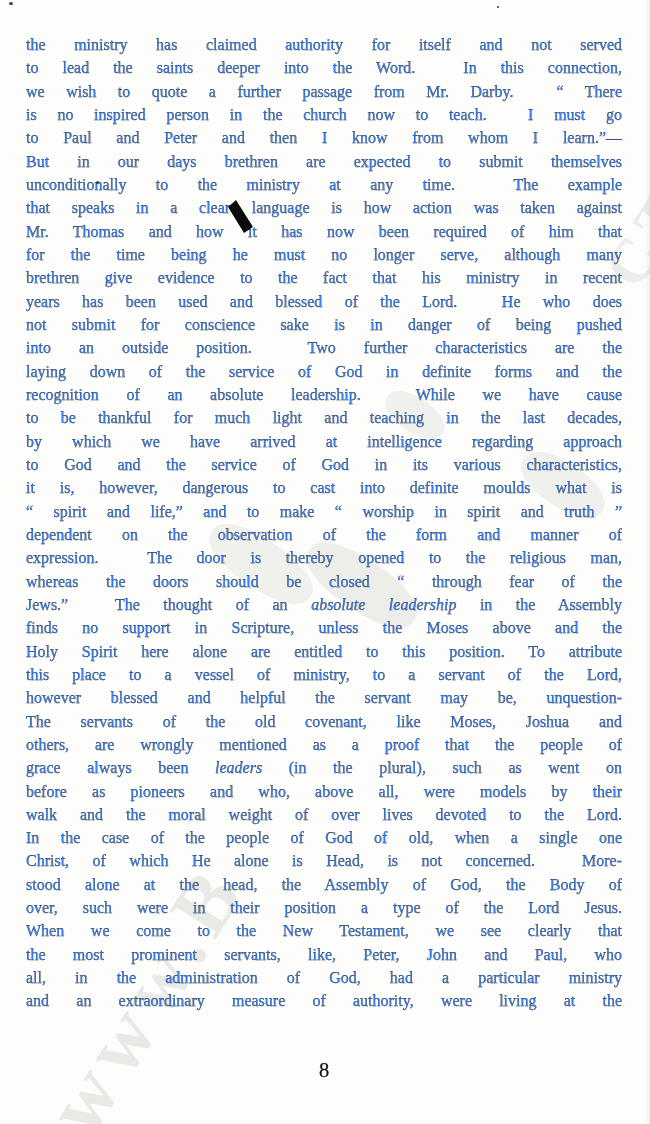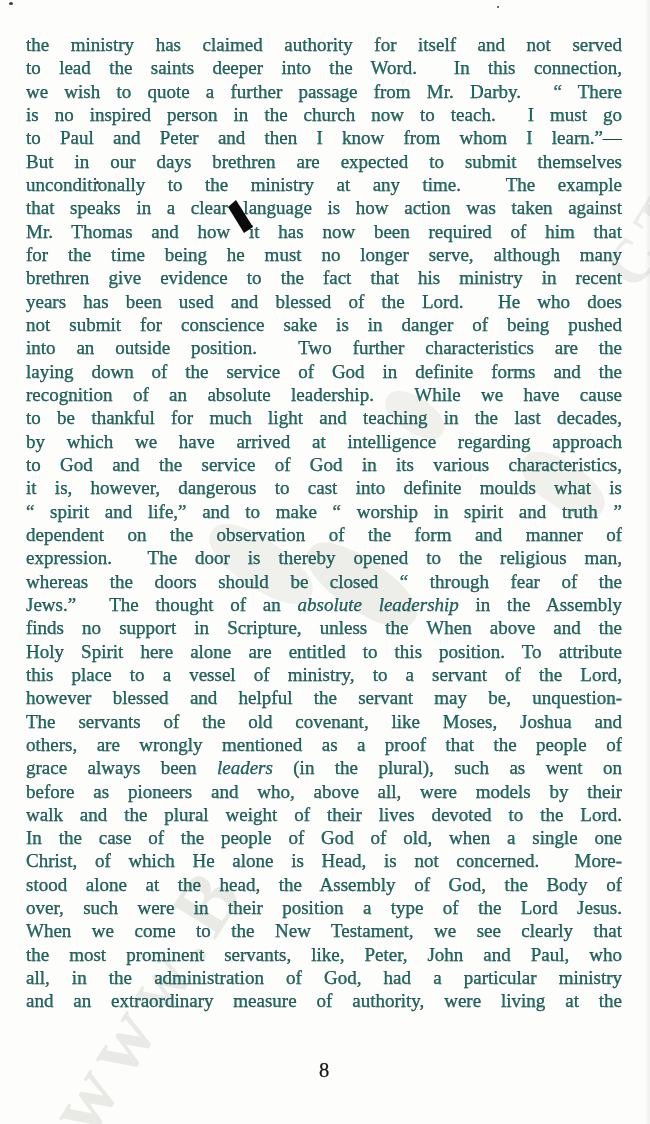--- a/index.html
+++ b/index.html
@@ -22,25 +22,25 @@
   }
   .wm0 { left: 28px; top: 1100px; font-size: 82px; transform: rotate(-58deg); color: #e9e9e6; }
   .wm1 { left: 590px; top: 262px; font-size: 62px; transform: rotate(-58deg); color: #ececea; }
   .smudge { position: absolute; border-radius: 45%; transform: rotate(-56deg); background: #f0f0ed; }
   .s1 { left: 237px; top: 505px; width: 48px; height: 118px; }
   .s2 { left: 337px; top: 522px; width: 50px; height: 126px; background: #ededea; }
   .s3 { left: 398px; top: 382px; width: 34px; height: 66px; }
   .s4 { left: 541px; top: 438px; width: 44px; height: 94px; }
   .text-block { position: absolute; left: 26px; top: 33px; width: 596px; }
   .line {
-    font-size: 19px;
+    font-size: 16px;
     line-height: 23.34px;
     height: 23.34px;
     overflow: hidden;
-    color: #0f766e;
+    color: #3b82f6;
     text-align: justify;
     text-align-last: justify;
     -webkit-text-stroke: 0.25px #141414;
   }
   .line i { }
   .page-number {
     position: absolute;
     left: 26px;
     top: 1059px;
     width: 596px;
@@ -92,29 +92,29 @@
       <div class="line">recognition of an absolute leadership.&nbsp; While we have cause</div>
       <div class="line">to be thankful for much light and teaching in the last decades,</div>
       <div class="line">by which we have arrived at intelligence regarding approach</div>
       <div class="line">to God and the service of God in its various characteristics,</div>
       <div class="line">it is, however, dangerous to cast into definite moulds what is</div>
       <div class="line">“ spirit and life,” and to make “ worship in spirit and truth ”</div>
       <div class="line">dependent on the observation of the form and manner of</div>
       <div class="line">expression.&nbsp; The door is thereby opened to the religious man,</div>
       <div class="line">whereas the doors should be closed “ through fear of the</div>
       <div class="line">Jews.”&nbsp; The thought of an <i>absolute leadership</i> in the Assembly</div>
-      <div class="line">finds no support in Scripture, unless the When above and the</div>
+      <div class="line">finds no support in Scripture, unless the Moses above and the</div>
       <div class="line">Holy Spirit here alone are entitled to this position. To attribute</div>
       <div class="line">this place to a vessel of ministry, to a servant of the Lord,</div>
       <div class="line">however blessed and helpful the servant may be, unquestion-</div>
       <div class="line">The servants of the old covenant, like Moses, Joshua and</div>
       <div class="line">others, are wrongly mentioned as a proof that the people of</div>
       <div class="line">grace always been <i>leaders</i> (in the plural), such as went on</div>
       <div class="line">before as pioneers and who, above all, were models by their</div>
-      <div class="line">walk and the plural weight of their lives devoted to the Lord.</div>
+      <div class="line">walk and the moral weight of over lives devoted to the Lord.</div>
       <div class="line">In the case of the people of God of old, when a single one</div>
       <div class="line">Christ, of which He alone is Head, is not concerned.&nbsp; More-</div>
       <div class="line">stood alone at the head, the Assembly of God, the Body of</div>
       <div class="line">over, such were in their position a type of the Lord Jesus.</div>
       <div class="line">When we come to the New Testament, we see clearly that</div>
       <div class="line">the most prominent servants, like, Peter, John and Paul, who</div>
       <div class="line">all, in the administration of God, had a particular ministry</div>
       <div class="line">and an extraordinary measure of authority, were living at the</div>
     </div>
 

